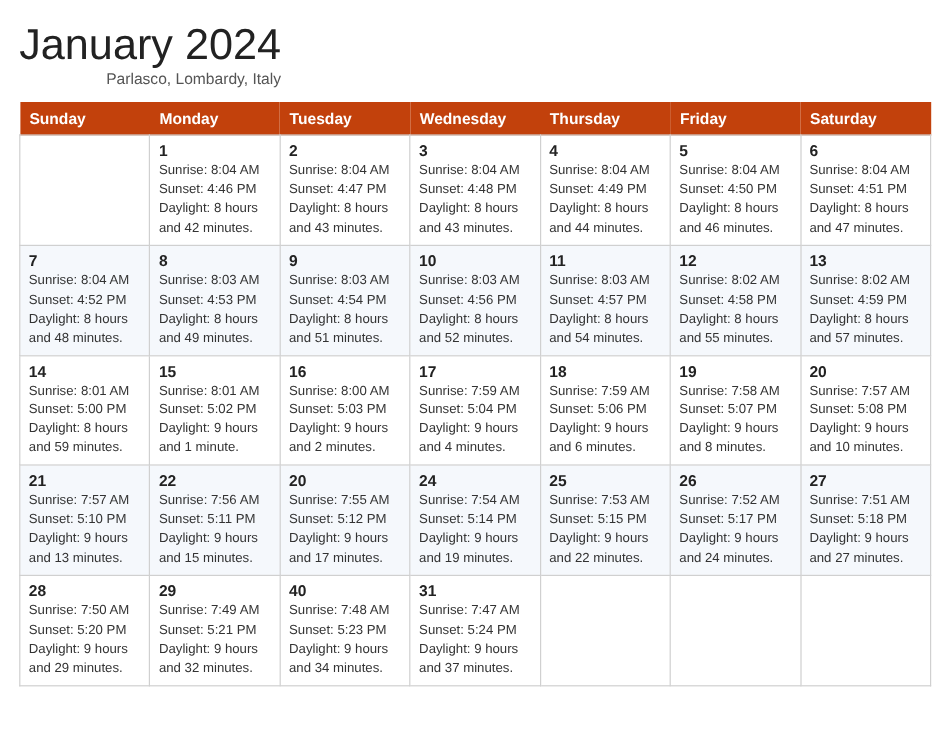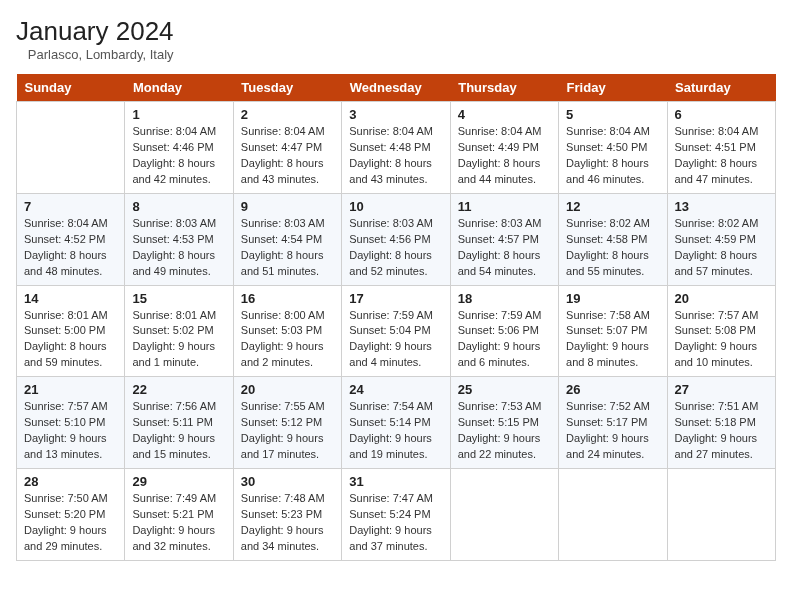--- a/index.html
+++ b/index.html
@@ -22,21 +22,21 @@
     }
     .logo-icon {
       width: 28px;
       height: 28px;
       margin-left: 2px;
     }
     .title-area {
       text-align: right;
     }
     .main-title {
-      font-size: 26px;
+      font-size: 36px;
       font-weight: normal;
       color: #222;
     }
     .subtitle {
       font-size: 13px;
       color: #555;
     }
     .calendar-table {
       width: 100%;
       border-collapse: collapse;
@@ -220,21 +220,21 @@
       <tr>
         <td>
           <span class="day-number">28</span>
           <div class="day-detail">Sunrise: 7:50 AM<br>Sunset: 5:20 PM<br>Daylight: 9 hours<br>and 29 minutes.</div>
         </td>
         <td>
           <span class="day-number">29</span>
           <div class="day-detail">Sunrise: 7:49 AM<br>Sunset: 5:21 PM<br>Daylight: 9 hours<br>and 32 minutes.</div>
         </td>
         <td>
-          <span class="day-number">30</span>
+          <span class="day-number">40</span>
           <div class="day-detail">Sunrise: 7:48 AM<br>Sunset: 5:23 PM<br>Daylight: 9 hours<br>and 34 minutes.</div>
         </td>
         <td>
           <span class="day-number">31</span>
           <div class="day-detail">Sunrise: 7:47 AM<br>Sunset: 5:24 PM<br>Daylight: 9 hours<br>and 37 minutes.</div>
         </td>
         <td class="empty-cell"></td>
         <td class="empty-cell"></td>
         <td class="empty-cell"></td>
       </tr>

